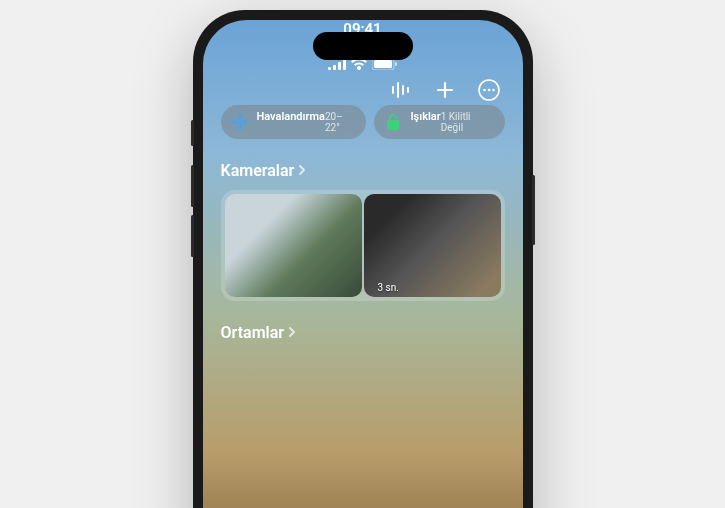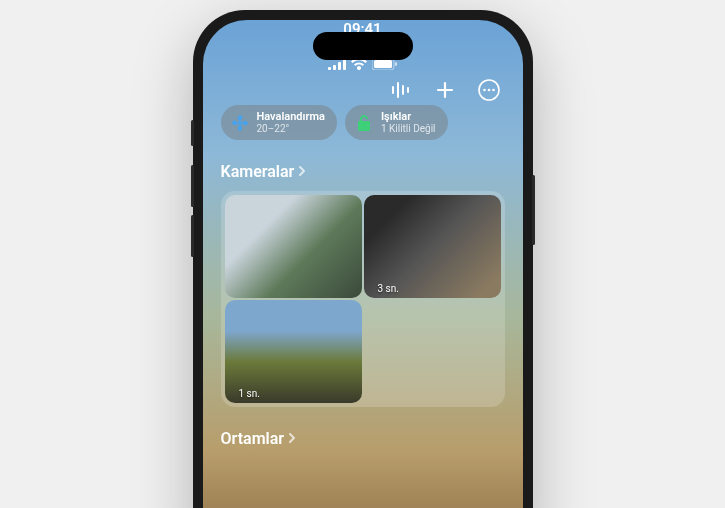--- a/index.html
+++ b/index.html
@@ -79,21 +79,21 @@
     display: flex;
     align-items: center;
     gap: 6px;
     min-width: 0;
   }
   .chip-icon {
     width: 22px; height: 22px; border-radius: 6px;
     display: flex; align-items: center; justify-content: center;
     flex-shrink: 0;
   }
-  .chip-txt-col { display: flex; flex-direction: column; line-height: 1.1; }
+  .chip-txt-col { display: flex; flex-direction: row; line-height: 1.1; }
   .chip-title { font-size: 11px; font-weight: 600; color: #fff; }
   .chip-sub { font-size: 10px; color: rgba(255,255,255,0.75); }
   .section-head {
     display: flex; align-items: flex-start; gap: 4px;
     font-size: 16px; font-weight: 600;
     margin-top: 22px; margin-bottom: 10px;
   }
   .cams {
     background: rgba(255,255,255,0.18);
     border-radius: 14px;
@@ -231,23 +231,20 @@
         </span>
       </div>
 
       <div class="cams">
         <div class="cam cam1">
           <span class="badge"></span>
         </div>
         <div class="cam cam2">
           <span class="badge">3 sn.</span>
         </div>
-        <div class="cam cam3">
-          <span class="badge">1 sn.</span>
-        </div>
       </div>
 
       <div class="section-head">
         <span>Ortamlar</span>
         <span>
           <svg width="8" height="12" viewBox="0 0 8 12">
               <path fill="none" stroke="rgba(255,255,255,0.7)" stroke-width="2" stroke-linecap="round" stroke-linejoin="round" d="M2 2l4 4-4 4"></path>
             </svg>
         </span>
       </div>

